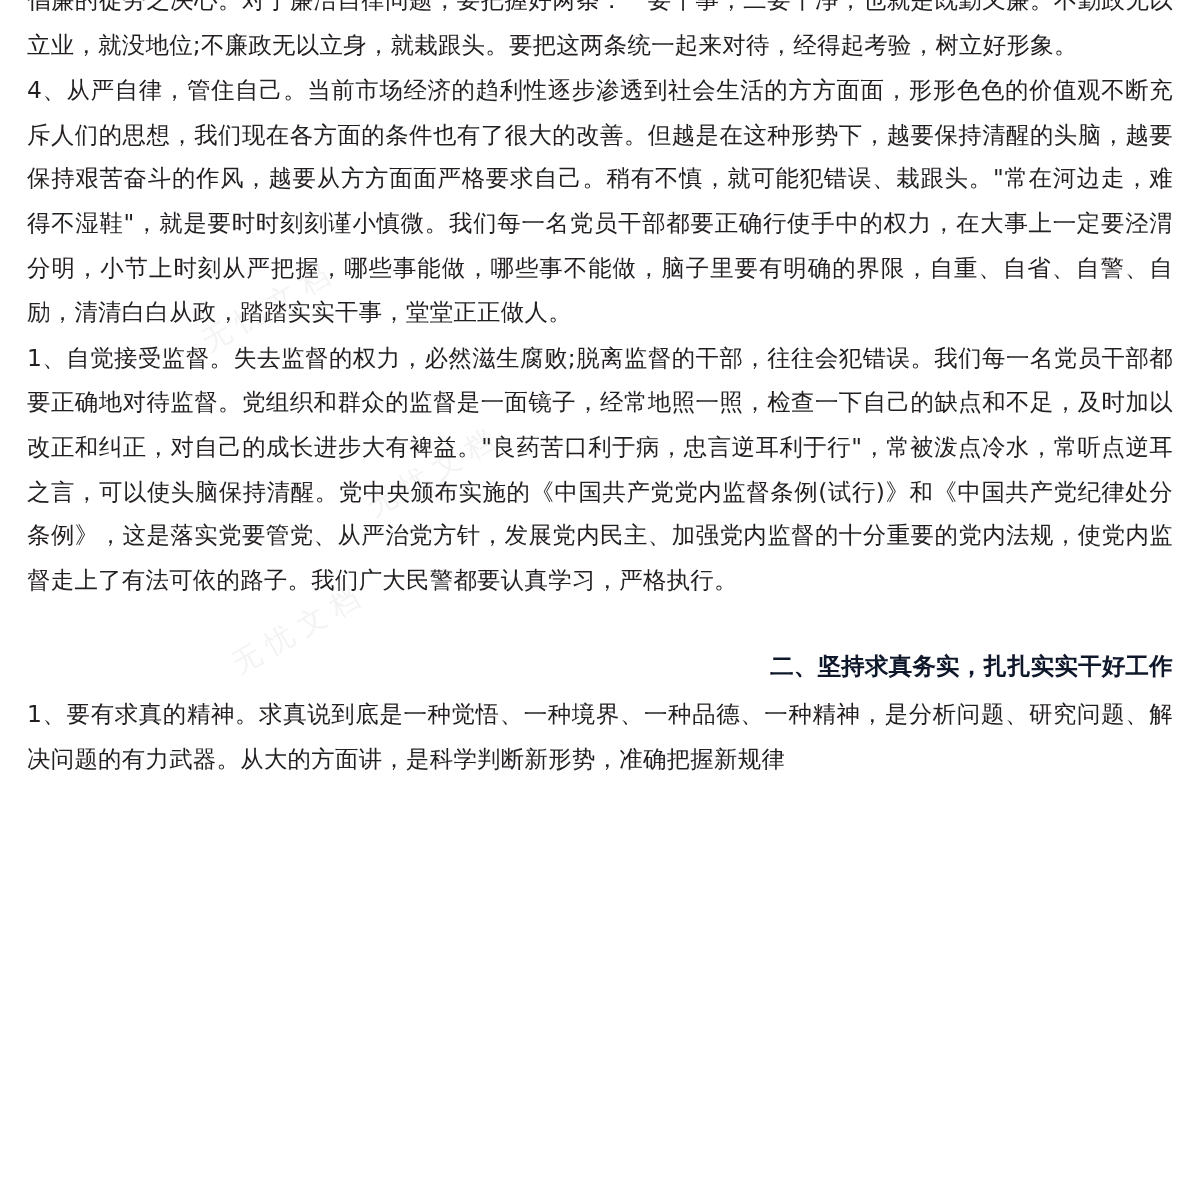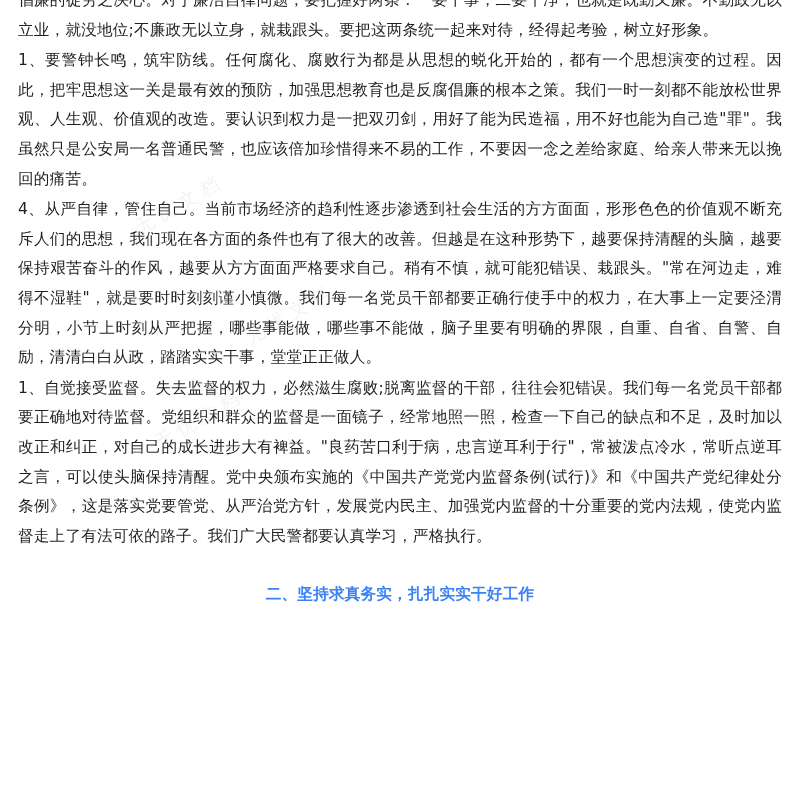--- a/index.html
+++ b/index.html
@@ -37,24 +37,25 @@
     letter-spacing: 0.2px;
     font-weight: 500;
   }
   p.para.clipped-top {
     margin-top: -14px;
   }
   p.heading {
     margin: 0 0 1px 0;
     font-size: 15.6px;
     line-height: 29.6px;
-    color: #3b82f6;
+    color: #0f172a;
     font-weight: 700;
-    text-align: center;
+    text-align: right;
     letter-spacing: 0.2px;
+    font-family: Liberation Mono, monospace;
   }
   .spacer {
     height: 28px;
   }
   .watermark {
     position: absolute;
     z-index: 1;
     top: 178px;
     left: 120px;
     width: 560px;
@@ -92,21 +93,21 @@
 <div class="page">
 
   <div class="watermark">
     <div class="watermark-text wm1">无忧文档</div>
     <div class="watermark-text wm2">无忧文档</div>
     <div class="watermark-text wm3">无忧文档</div>
   </div>
 
   <div class="doc-body">
     <p class="para clipped-top">倡廉的徒劳之决心。对于廉洁自律问题，要把握好两条：一要干事，二要干净，也就是既勤又廉。不勤政无以立业，就没地位;不廉政无以立身，就栽跟头。要把这两条统一起来对待，经得起考验，树立好形象。</p>
-    <p class="para">1、要警钟长鸣，筑牢防线。任何腐化、腐败行为都是从思想的蜕化开始的，都有一个思想演变的过程。因此，把牢思想这一关是最有效的预防，加强思想教育也是反腐倡廉的根本之策。我们一时一刻都不能放松世界观、人生观、价值观的改造。要认识到权力是一把双刃剑，用好了能为民造福，用不好也能为自己造"罪"。我虽然只是公安局一名普通民警，也应该倍加珍惜得来不易的工作，不要因一念之差给家庭、给亲人带来无以挽回的痛苦。</p>
     <p class="para">4、从严自律，管住自己。当前市场经济的趋利性逐步渗透到社会生活的方方面面，形形色色的价值观不断充斥人们的思想，我们现在各方面的条件也有了很大的改善。但越是在这种形势下，越要保持清醒的头脑，越要保持艰苦奋斗的作风，越要从方方面面严格要求自己。稍有不慎，就可能犯错误、栽跟头。"常在河边走，难得不湿鞋"，就是要时时刻刻谨小慎微。我们每一名党员干部都要正确行使手中的权力，在大事上一定要泾渭分明，小节上时刻从严把握，哪些事能做，哪些事不能做，脑子里要有明确的界限，自重、自省、自警、自励，清清白白从政，踏踏实实干事，堂堂正正做人。</p>
     <p class="para">1、自觉接受监督。失去监督的权力，必然滋生腐败;脱离监督的干部，往往会犯错误。我们每一名党员干部都要正确地对待监督。党组织和群众的监督是一面镜子，经常地照一照，检查一下自己的缺点和不足，及时加以改正和纠正，对自己的成长进步大有裨益。"良药苦口利于病，忠言逆耳利于行"，常被泼点冷水，常听点逆耳之言，可以使头脑保持清醒。党中央颁布实施的《中国共产党党内监督条例(试行)》和《中国共产党纪律处分条例》，这是落实党要管党、从严治党方针，发展党内民主、加强党内监督的十分重要的党内法规，使党内监督走上了有法可依的路子。我们广大民警都要认真学习，严格执行。</p>
     <div class="spacer"></div>
     <p class="heading">二、坚持求真务实，扎扎实实干好工作</p>
+    <p class="para">1、要有求真的精神。求真说到底是一种觉悟、一种境界、一种品德、一种精神，是分析问题、研究问题、解决问题的有力武器。从大的方面讲，是科学判断新形势，准确把握新规律</p>
   </div>
 
   <div class="fade-bottom"></div>
 </div>
 
 </body></html>

